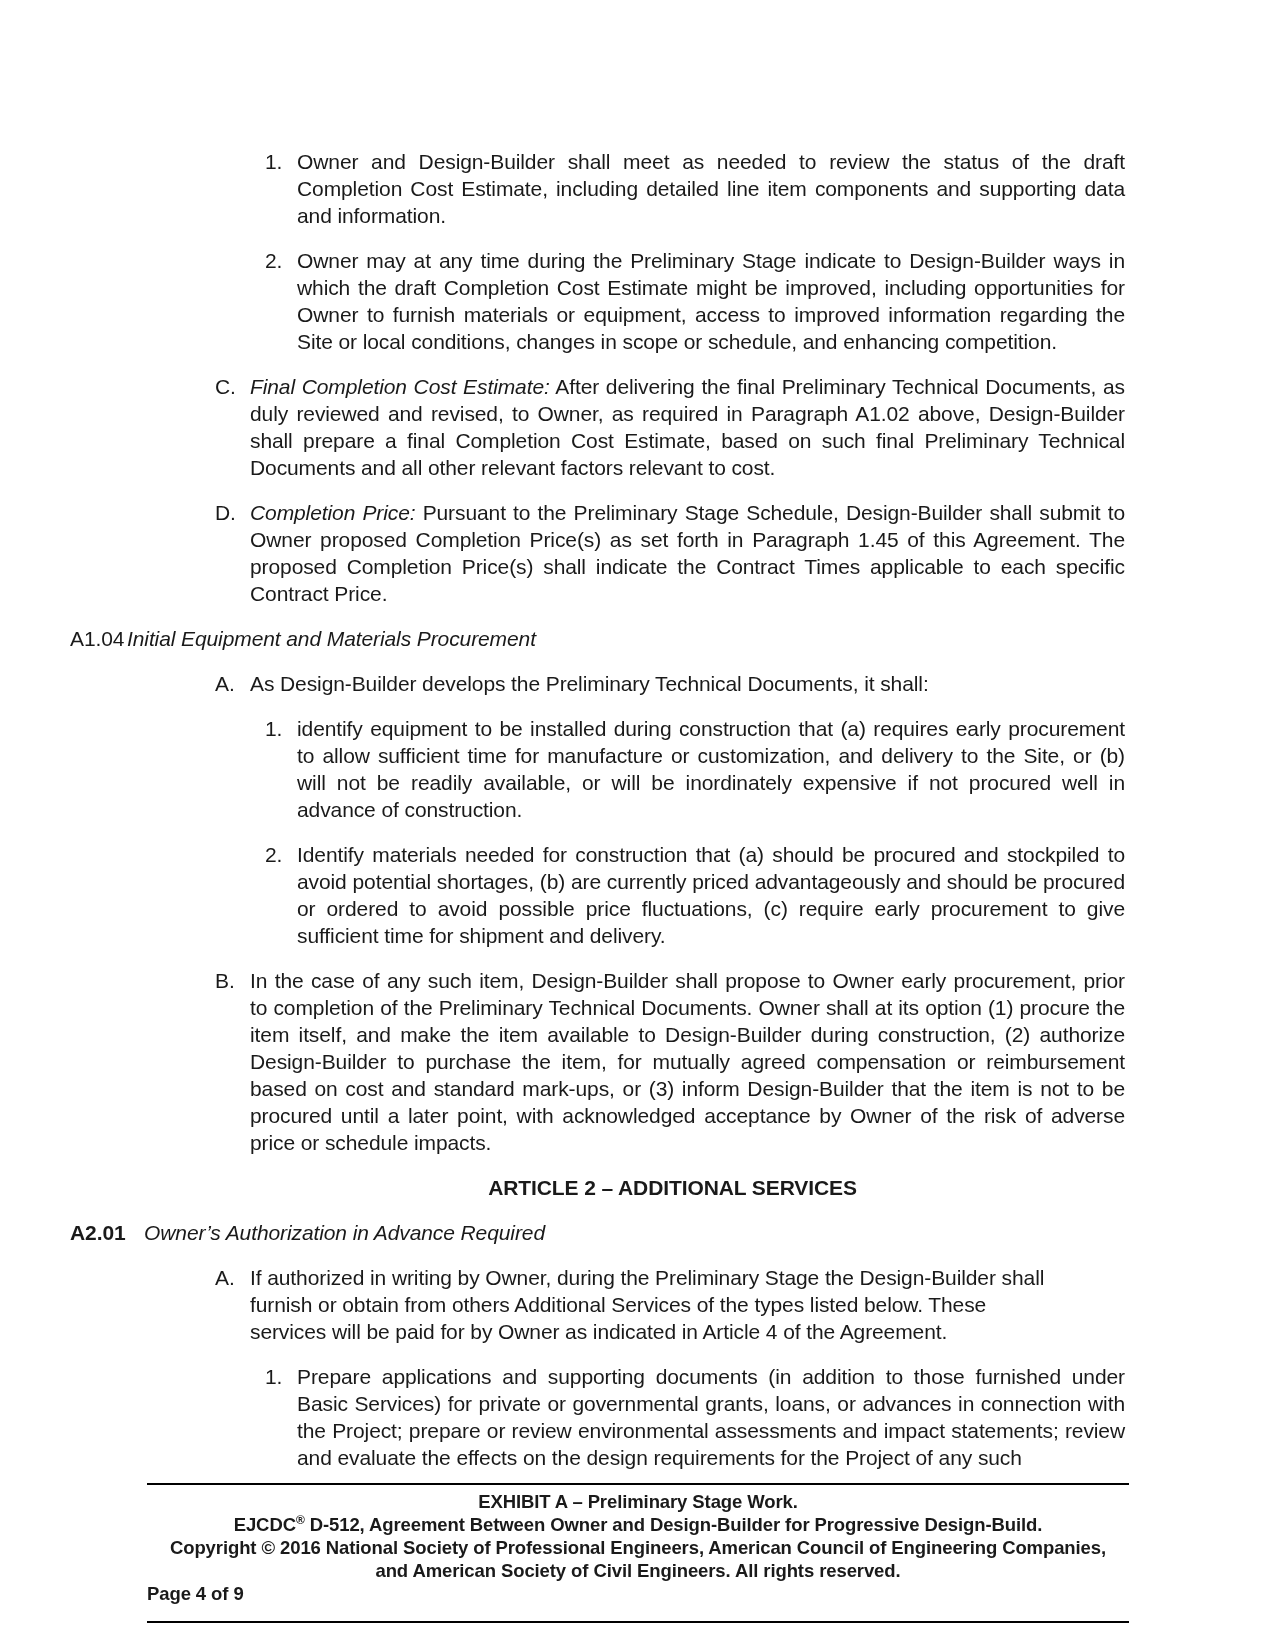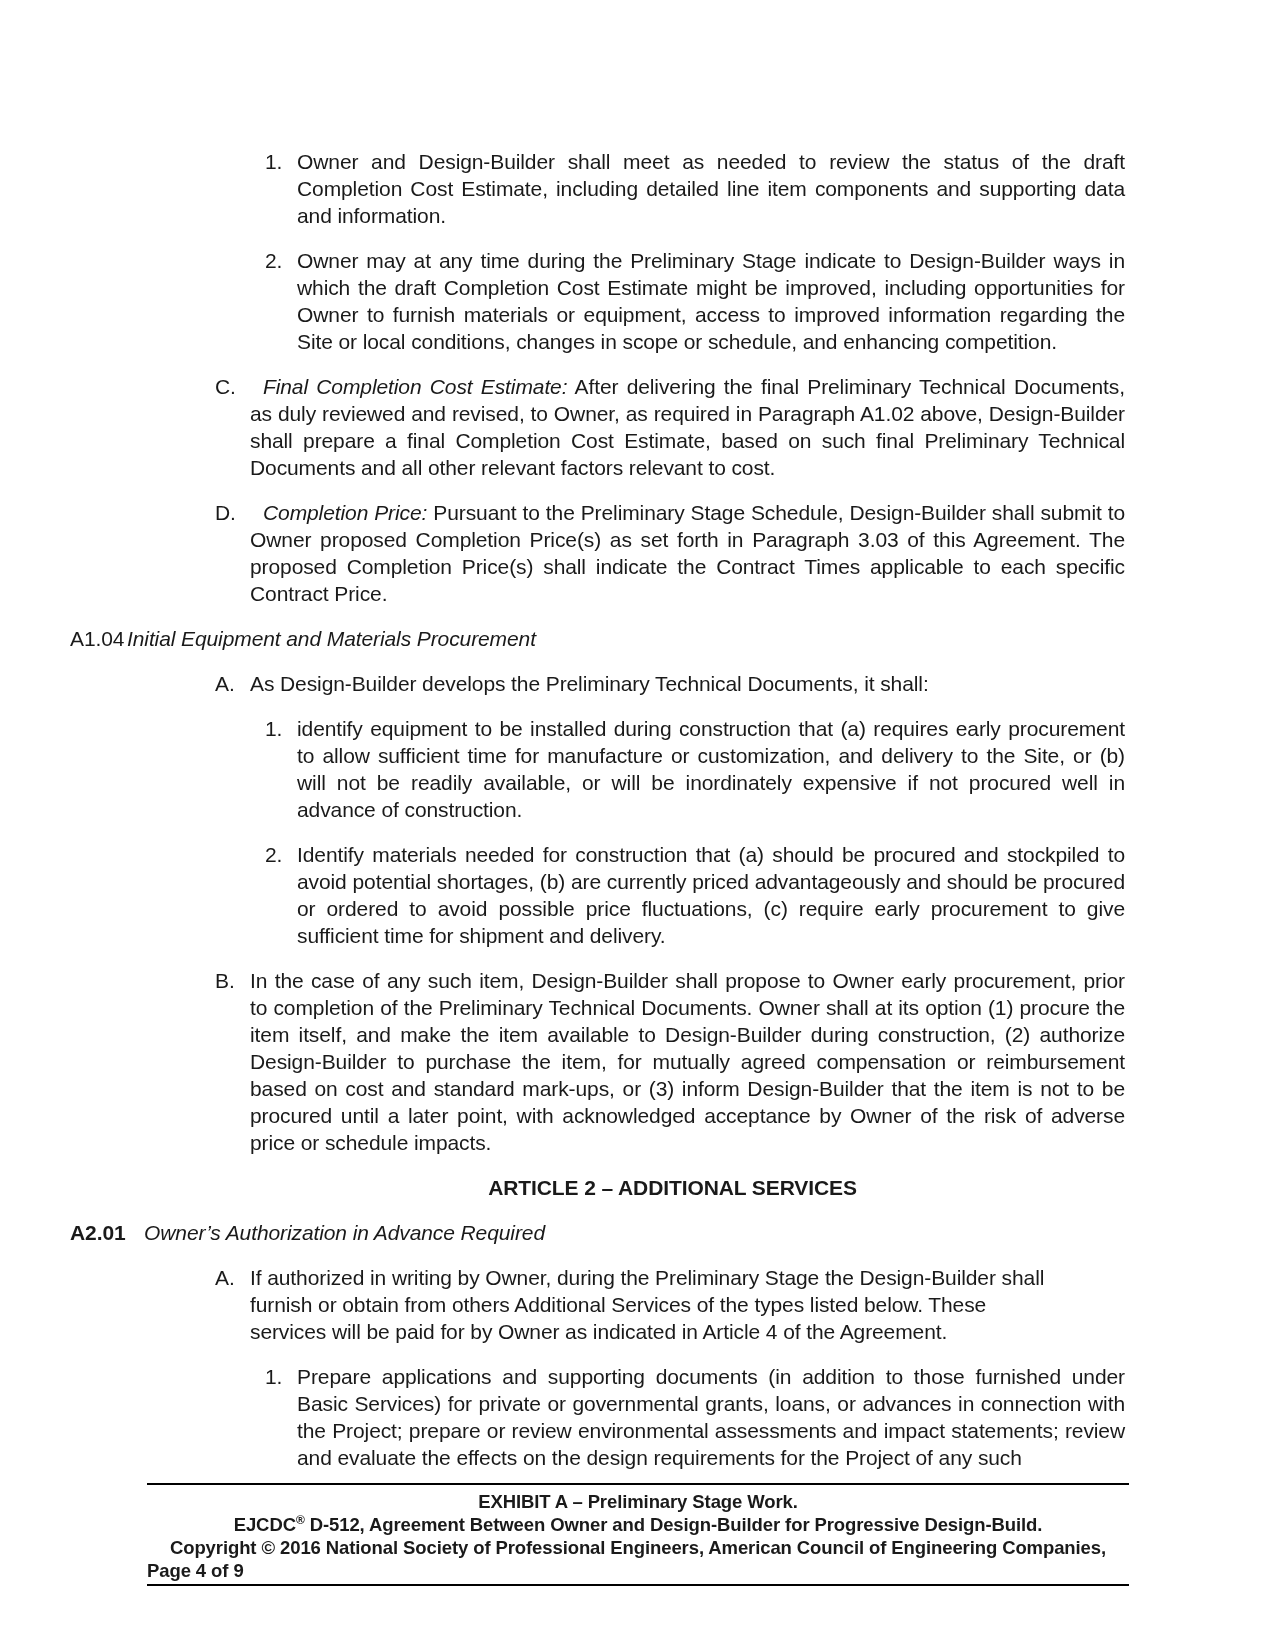--- a/index.html
+++ b/index.html
@@ -28,35 +28,35 @@
   .ragged { text-align: left; }
   .a201-a { margin-right: 215px; }
   .heading {
     margin: 0 8px 18px 70px;
     text-align: left;
   }
   .hnum { display: inline-block; font-style: normal; }
   .hnum-a104 { min-width: 57px; }
   .hnum-a201 { min-width: 74px; font-weight: bold; }
   .htitle { font-style: italic; }
-  .lead-italic { font-style: italic; margin-left: 13px; }
+  .lead-italic { font-style: italic; }
   .article-heading {
     margin: 0 0 18px 70px;
     font-weight: bold;
     text-align: center;
   }
   .footer {
     position: absolute;
     left: 147px;
     top: 1483px;
     width: 982px;
     border-top: 2px solid #000;
     border-bottom: 2px solid #000;
     padding-top: 5px;
-    padding-bottom: 2px;
+    padding-bottom: 16px;
     font-size: 18.5px;
     line-height: 23px;
     font-weight: bold;
     text-align: center;
   }
   .footer .page-num { text-align: left; }
   sup.reg { font-size: 12px; vertical-align: super; line-height: 0; }
 </style>
 </head>
 <body>
@@ -74,21 +74,21 @@
       <span>Owner may at any time during the Preliminary Stage indicate to Design-Builder ways in which the draft Completion Cost Estimate might be improved, including opportunities for Owner to furnish materials or equipment, access to improved information regarding the Site or local conditions, changes in scope or schedule, and enhancing competition.</span>
     </div>
 
     <div class="para p-letter">
       <span class="marker">C.</span>
       <span class="lead-italic">Final Completion Cost Estimate:</span><span>  After delivering the final Preliminary Technical Documents, as duly reviewed and revised, to Owner, as required in Paragraph A1.02 above, Design-Builder shall prepare a final Completion Cost Estimate, based on such final Preliminary Technical Documents and all other relevant factors relevant to cost.</span>
     </div>
 
     <div class="para p-letter">
       <span class="marker">D.</span>
-      <span class="lead-italic">Completion Price:</span><span> Pursuant to the Preliminary Stage Schedule, Design-Builder shall submit to Owner proposed Completion Price(s) as set forth in Paragraph 3.03 of this Agreement. The proposed Completion Price(s) shall indicate the Contract Times applicable to each specific Contract Price.</span>
+      <span class="lead-italic">Completion Price:</span><span> Pursuant to the Preliminary Stage Schedule, Design-Builder shall submit to Owner proposed Completion Price(s) as set forth in Paragraph 1.45 of this Agreement. The proposed Completion Price(s) shall indicate the Contract Times applicable to each specific Contract Price.</span>
     </div>
 
     <div class="heading">
       <span class="hnum hnum-a104">A1.04</span><span class="htitle">Initial Equipment and Materials Procurement</span>
     </div>
 
     <div class="para p-letter ragged">
       <span class="marker">A.</span>
       <span>As Design-Builder develops the Preliminary Technical Documents, it shall:</span>
     </div>
@@ -125,15 +125,16 @@
       <span class="marker">1.</span>
       <span>Prepare applications and supporting documents (in addition to those furnished under Basic Services) for private or governmental grants, loans, or advances in connection with the Project; prepare or review environmental assessments and impact statements; review and evaluate the effects on the design requirements for the Project of any such</span>
     </div>
 
   </div>
 
   <div class="footer">
     <div>EXHIBIT A – Preliminary Stage Work.</div>
     <div><span>EJCDC</span><sup class="reg">®</sup><span> D-512, Agreement Between Owner and Design-Builder for Progressive Design-Build.</span></div>
     <div>Copyright © 2016 National Society of Professional Engineers, American Council of Engineering Companies,</div>
+    <div>and American Society of Civil Engineers. All rights reserved.</div>
     <div class="page-num">Page 4 of 9</div>
   </div>
 </div>
 
 </body></html>

